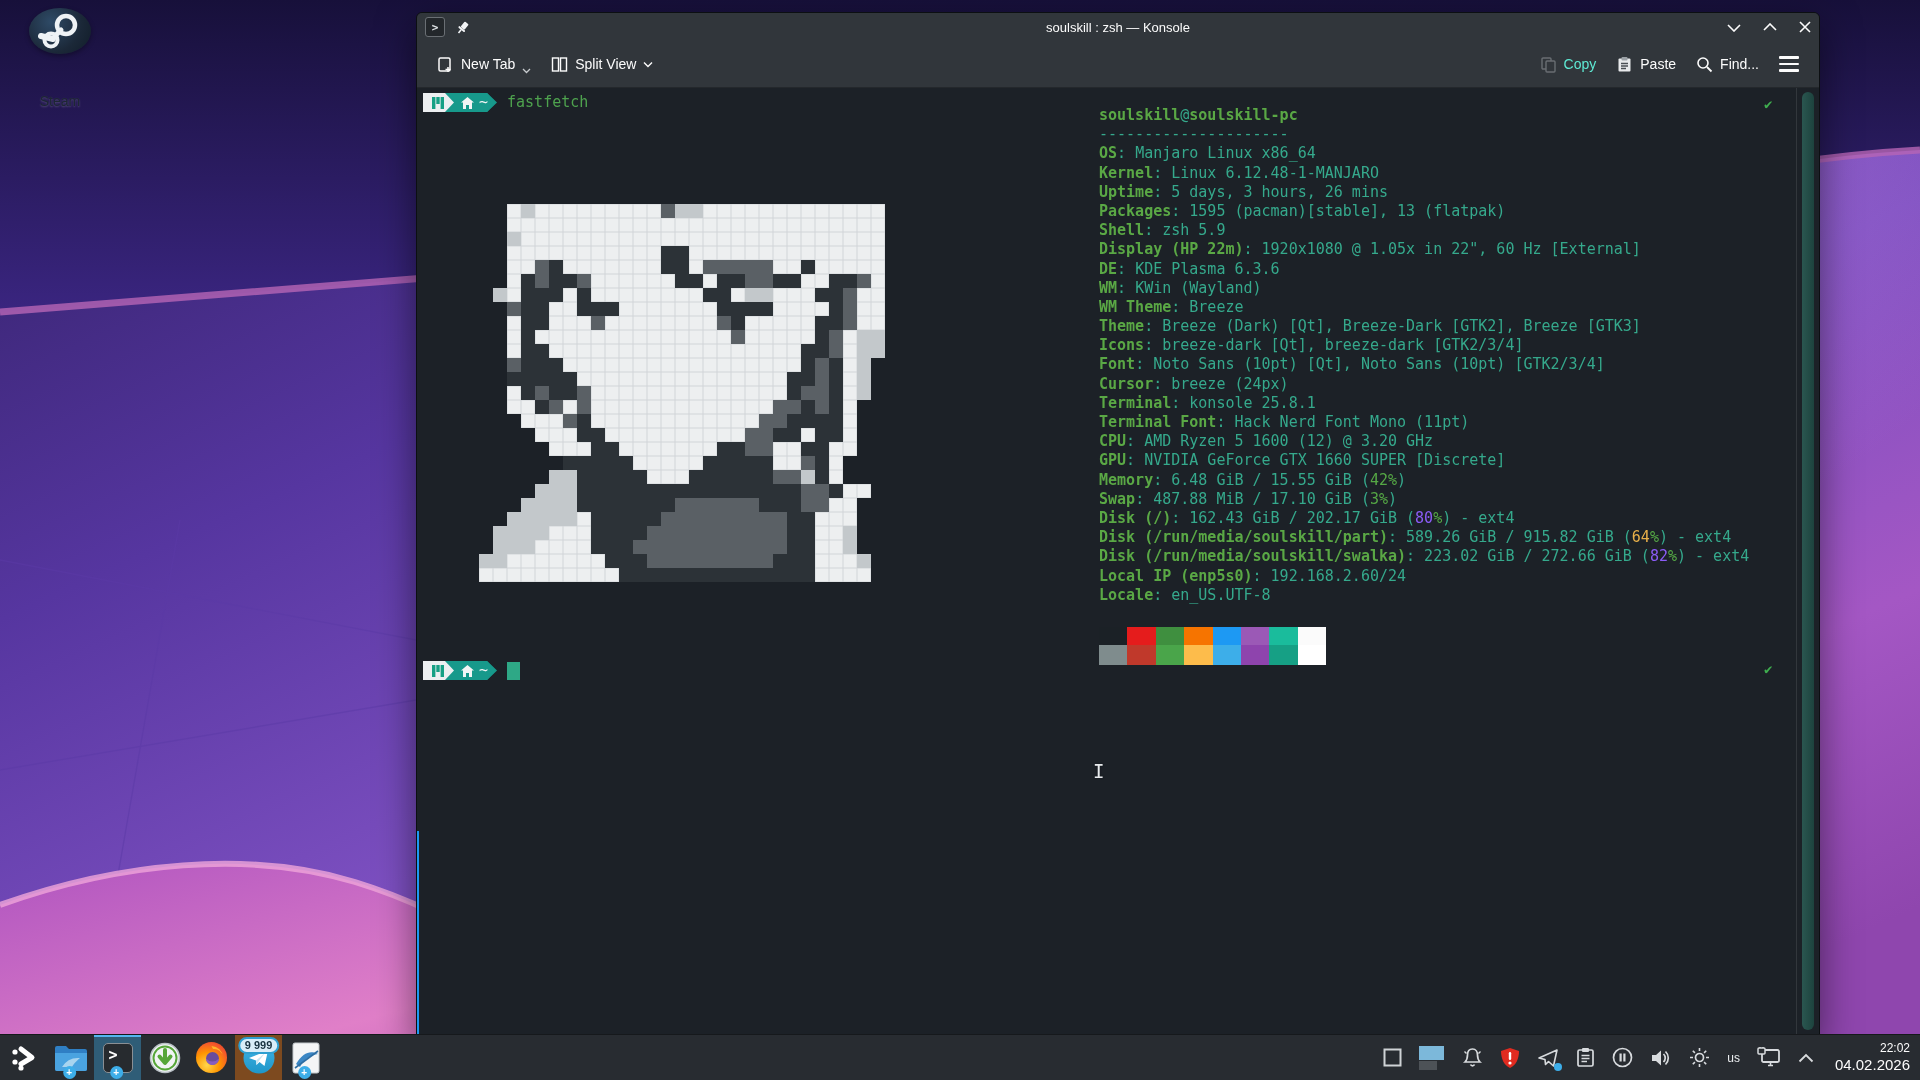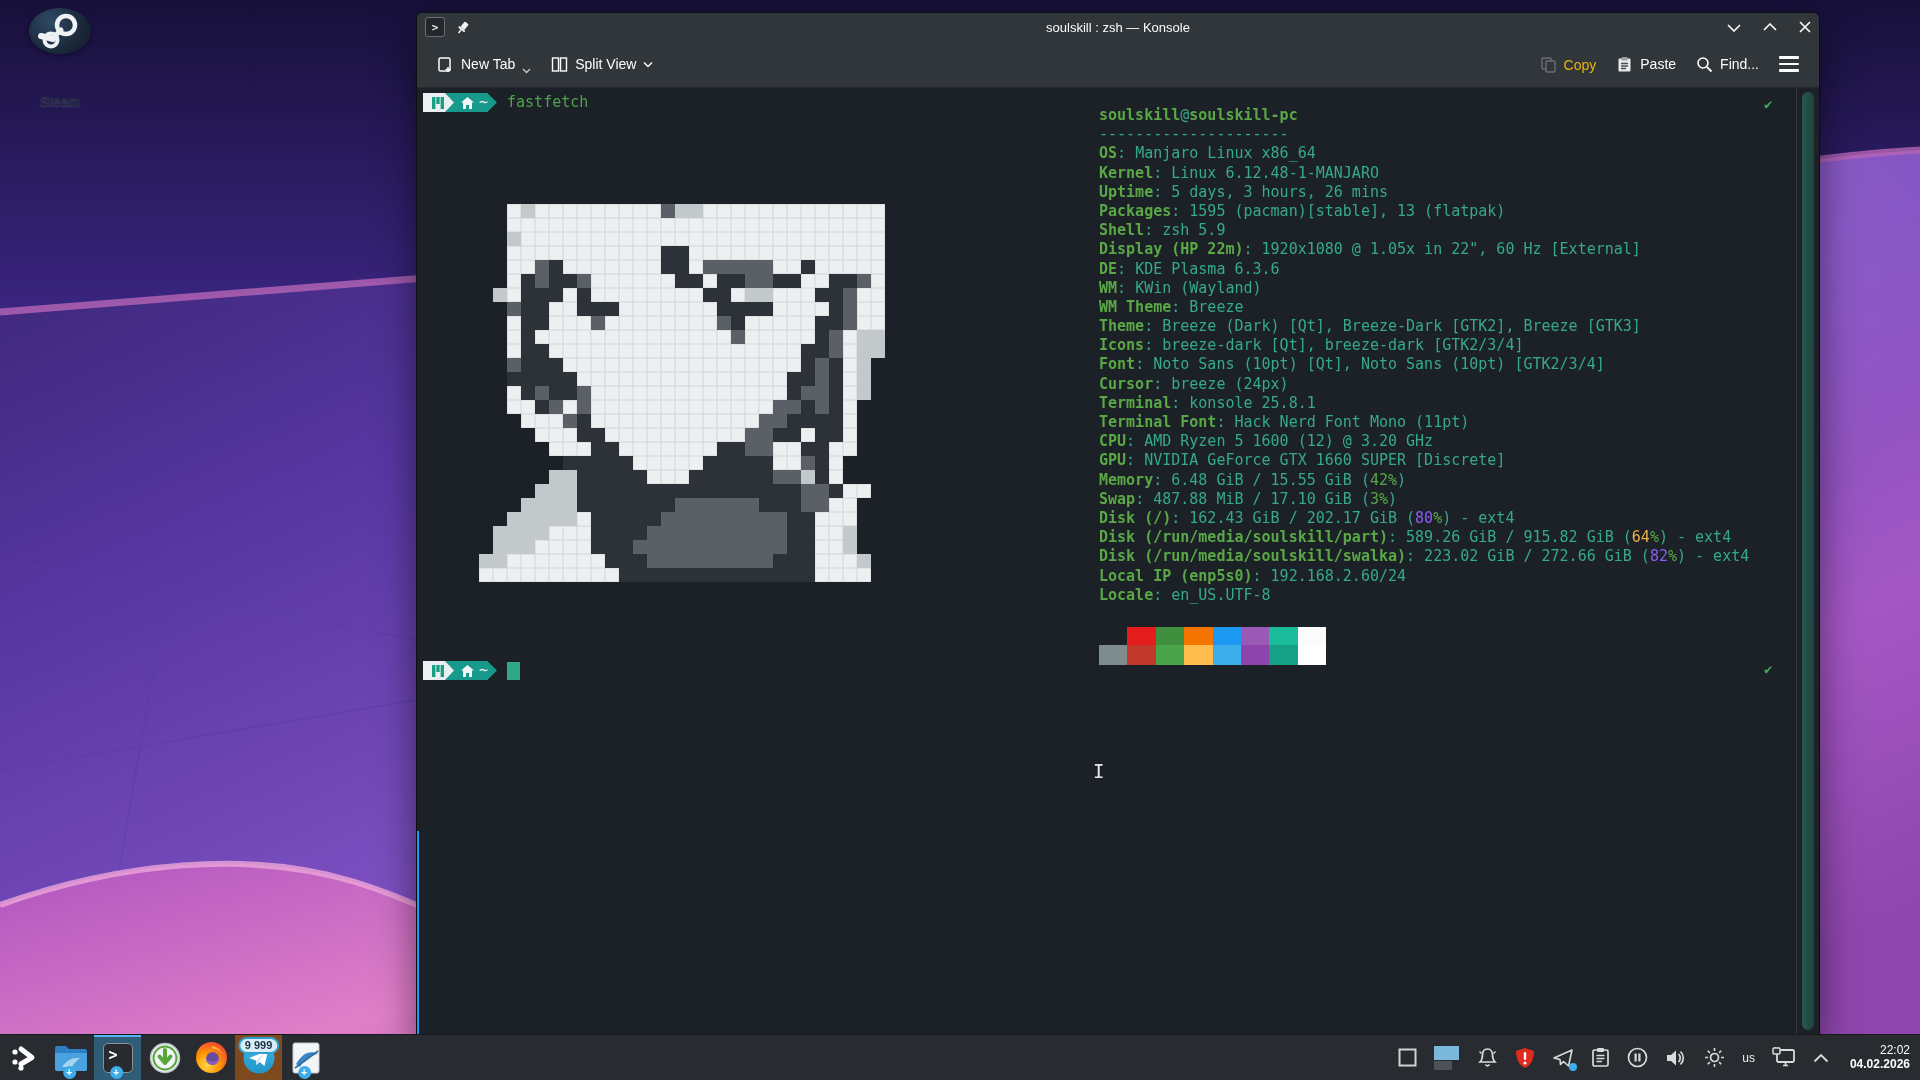--- a/index.html
+++ b/index.html
@@ -15,21 +15,21 @@
     border:1px solid #0c0f12;border-radius:6px 6px 0 0;box-shadow:0 14px 38px rgba(0,0,0,.5);display:flex;flex-direction:column;}
   .titlebar{height:28px;background:#31363b;border-radius:5px 5px 0 0;display:flex;align-items:center;position:relative;padding:0 8px;flex:0 0 auto;}
   .titlebar .appicon{width:18px;height:18px;background:#23272b;border:1px solid #6a6f74;border-radius:3px;color:#dfe3e6;font:bold 11px "DejaVu Sans Mono",monospace;display:flex;align-items:center;justify-content:center;}
   .titlebar .pin{margin-left:10px;display:flex;}
   .title{position:absolute;left:0;right:0;text-align:center;font-size:13px;color:#fcfcfc;pointer-events:none;}
   .winbtns{margin-left:auto;display:flex;gap:22px;align-items:center;z-index:2;}
   .winbtns svg{display:block;}
   .toolbar{height:46px;background:#31363b;border-bottom:1px solid #24282c;display:flex;align-items:center;padding:0 10px;flex:0 0 auto;}
   .tbtn{display:flex;align-items:center;gap:7px;padding:7px 10px;border-radius:4px;color:#fcfcfc;font-size:14px;}
   .tb-spacer{flex:1;}
-  .dis{color:#eab308;align-items:flex-end;}
+  .dis{color:#5eead4;}
   .hamb{display:flex;flex-direction:column;gap:4px;padding:6px 10px;}
   .hamb span{display:block;width:20px;height:2.6px;background:#fcfcfc;border-radius:1px;}
   
   .term{position:relative;flex:1;background:#1c2127;font-family:"DejaVu Sans Mono",monospace;font-size:15px;line-height:19.2px;overflow:hidden;}
   .pline{position:absolute;display:flex;align-items:center;height:19px;}
   .pseg{display:flex;align-items:center;height:19px;gap:5px;}
   .pseg.white{background:#eceff1;padding:0 10px 0 9px;z-index:2;clip-path:polygon(0 0,calc(100% - 9px) 0,100% 50%,calc(100% - 9px) 100%,0 100%);}
   .pseg.teal{background:#17998b;color:#f2f5f5;margin-left:-9px;padding:0 8px 0 16px;z-index:1;clip-path:polygon(0 0,calc(100% - 9px) 0,100% 50%,calc(100% - 9px) 100%,0 100%);}
   .ptip{width:10px;height:19px;background:#17998b;margin-left:-9px;clip-path:polygon(0 0,100% 50%,0 100%);z-index:0;}
   .cmd{color:#4ea24e;margin-left:10px;}
@@ -61,21 +61,21 @@
   .tile.active{background:rgba(61,174,233,.38);box-shadow:inset 0 2px 0 #53b6f0;}
   .tile.attention{background:#7d4a1f;}
   .badge-dot{position:absolute;left:50%;bottom:1px;transform:translateX(-60%);width:13px;height:13px;border-radius:50%;background:#3daee9;color:#fff;font:bold 10px "Liberation Sans",sans-serif;display:flex;align-items:center;justify-content:center;}
   .tg-badge{position:absolute;top:2px;left:50%;transform:translateX(-50%);background:#d9edf8;border:2px solid #2e9fd0;border-radius:9px;font:bold 11px "Liberation Sans",sans-serif;color:#17313f;padding:0 5px;line-height:13px;white-space:nowrap;z-index:2;}
   .konsole-ic{width:30px;height:30px;background:#272b2f;border:1px solid #8a8f94;border-radius:5px;color:#fff;font:bold 15px "DejaVu Sans Mono",monospace;display:flex;align-items:flex-start;justify-content:flex-start;padding:2px 0 0 5px;box-sizing:border-box;}
   .tray{margin-left:auto;display:flex;align-items:center;gap:17px;padding-right:10px;color:#d8dbde;}
   .tray svg{display:block;}
   .kbd{font-size:12px;color:#eceff1;}
   .clock{text-align:right;color:#fcfcfc;line-height:1.15;margin-left:4px;}
   .clock .t{font-size:12px;}
-  .clock .d{font-size:12px;font-weight:bold;}
+  .clock .d{font-size:15px;}
   .pager{display:flex;flex-direction:column;gap:2px;align-items:flex-start;}
 </style>
 </head>
 <body>
 
 <div class="desktop">
 
   <svg class="wp" width="1920" height="1080" viewBox="0 0 1920 1080" preserveAspectRatio="none">
     <defs>
       <linearGradient id="gBase" x1="0" y1="0" x2="0.8" y2="1">

